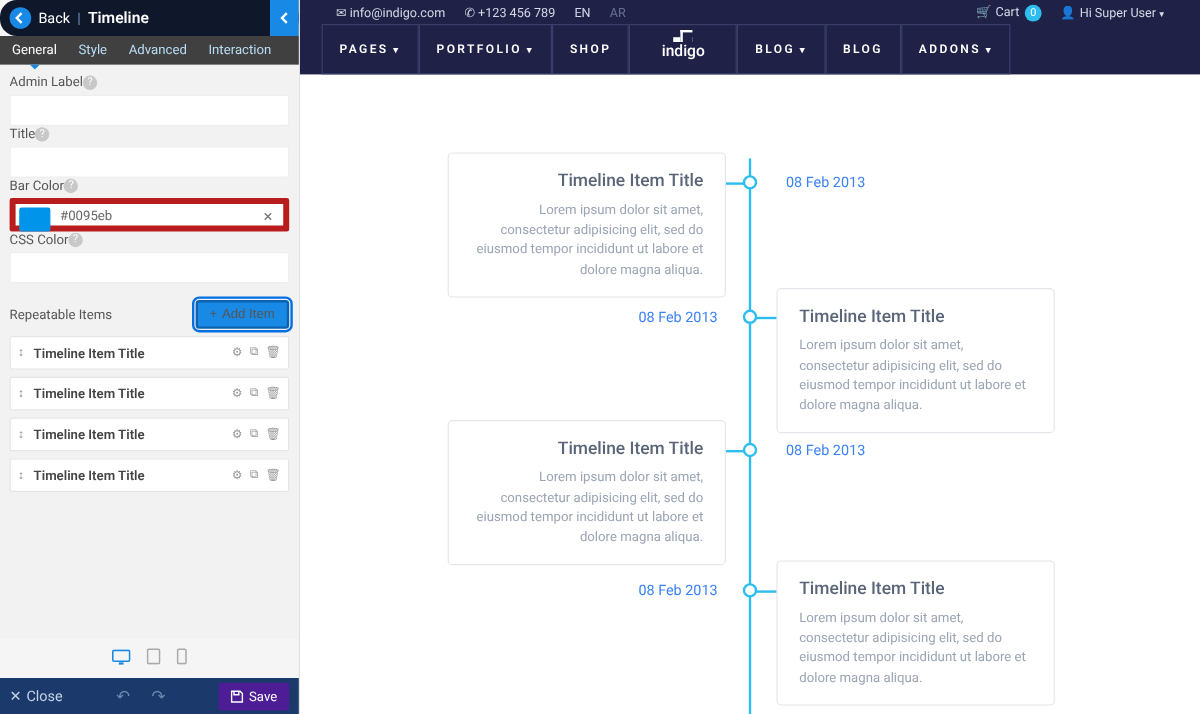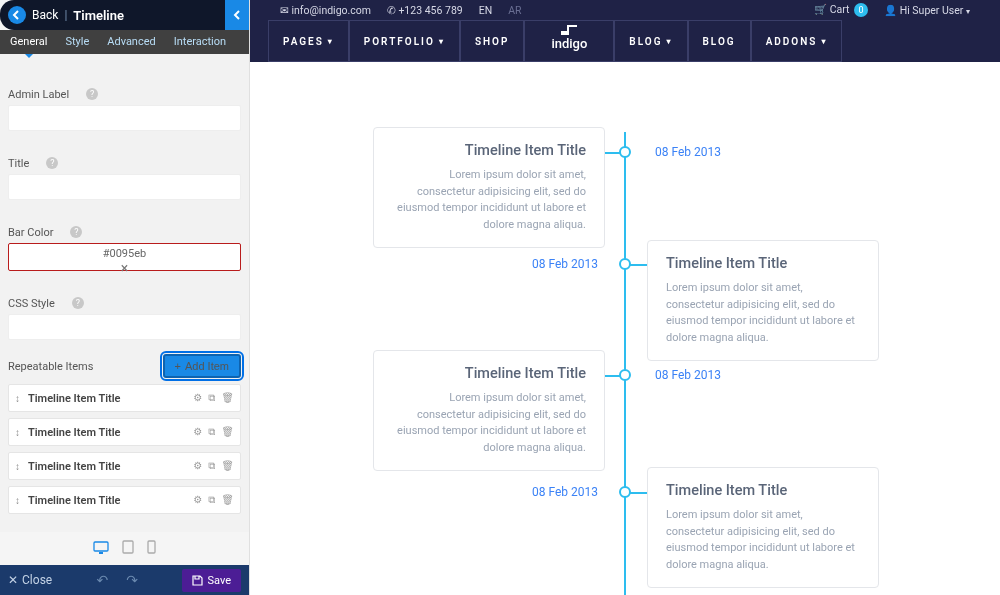--- a/index.html
+++ b/index.html
@@ -14,25 +14,25 @@
     .sb-divider { color: #7691b1; }
     .sb-title { font-weight: 600; font-size: 13px; }
     .sb-collapse { position: absolute; right: 0; top: 0; width: 24px; height: 30px; background: #1989e6; color: #fff; display: flex; align-items: center; justify-content: center; font-size: 11px; }
     
     .sb-tabs { height: 24px; background: #404040; display: flex; align-items: center; gap: 18px; padding: 0 10px; font-size: 11px; }
     .sb-tab { color: #b8ddf6; cursor: pointer; position: relative; height:24px; line-height:24px;}
     .sb-tab.active { color: #fff; }
     .sb-tab.active::after{content:"";position:absolute;left:50%;transform:translateX(-50%);top:24px;border:4px solid transparent;border-top-color:#1989e6;}
     
     .sb-body { flex: 1; padding: 8px; overflow: auto; background:#f2f2f2;}
-    .field-label { font-size: 11px; color: #555; margin-top: 26px; margin-bottom: 4px; display: flex; gap: 17px; }
+    .field-label { font-size: 11px; color: #555; margin-top: 0; margin-bottom: 4px; display: flex; align-items: center; gap: 0; }
     .help { width: 12px; height: 12px; border-radius: 50%; background: #c8c8c8; color: #fff; font-size: 9px; line-height: 12px; text-align: center; }
     .text-input { width: 100%; height: 26px; background: #fff; border: 1px solid #eee; border-radius: 2px; padding: 0 6px; font-size: 11px; }
     
-    .color-row { display: flex; align-items: center; background: #fff; border: 1px solid #b91c1c; border-radius: 2px; height: 28px; padding: 3px; flex-direction: column; }
+    .color-row { display: flex; background: #fff; border: 5px solid #b91c1c; border-radius: 2px; height: 28px; padding: 3px; }
     .swatch { width: 26px; height: 20px; border-radius: 2px; margin-right: 8px; }
     .color-val { flex: 1; font-size: 11px; color: #666; }
     .clr { color: #777; cursor: pointer; font-size: 14px; padding: 0 6px; }
     
     .repeat-head { display: flex; align-items: center; justify-content: space-between; margin-top: 14px; }
     .repeat-head span { font-size: 11px; color: #555; }
     .add-btn { background: #1989e6; color: #fff; border: 2px solid #0d63b0; border-radius: 3px; padding: 4px 10px; font-size: 11px; display: flex; align-items: center; gap: 4px; outline: 2px solid #006fe6; outline-offset: 1px;}
     
     .item-row { background: #fff; border: 1px solid #e5e5e5; border-radius: 2px; height: 28px; margin-top: 6px; display: flex; align-items: center; padding: 0 6px; gap: 8px; }
     .drag { color: #888; font-size: 10px; }
@@ -122,21 +122,21 @@
         <span>Bar Color</span>
         <span class="help">?</span>
       </div>
     <div class="color-row">
       <span class="swatch" style="background:#0095eb"></span>
       <span class="color-val">#0095eb</span>
       <span class="clr">×</span>
     </div>
 
     <div class="field-label">
-        <span>CSS Style</span>
+        <span>CSS Color</span>
         <span class="help">?</span>
       </div>
     <input class="text-input" style="">
 
     <div class="repeat-head">
       <span>Repeatable Items</span>
       <button class="add-btn">
           <span>+</span>
           <span>Add Item</span>
         </button>

